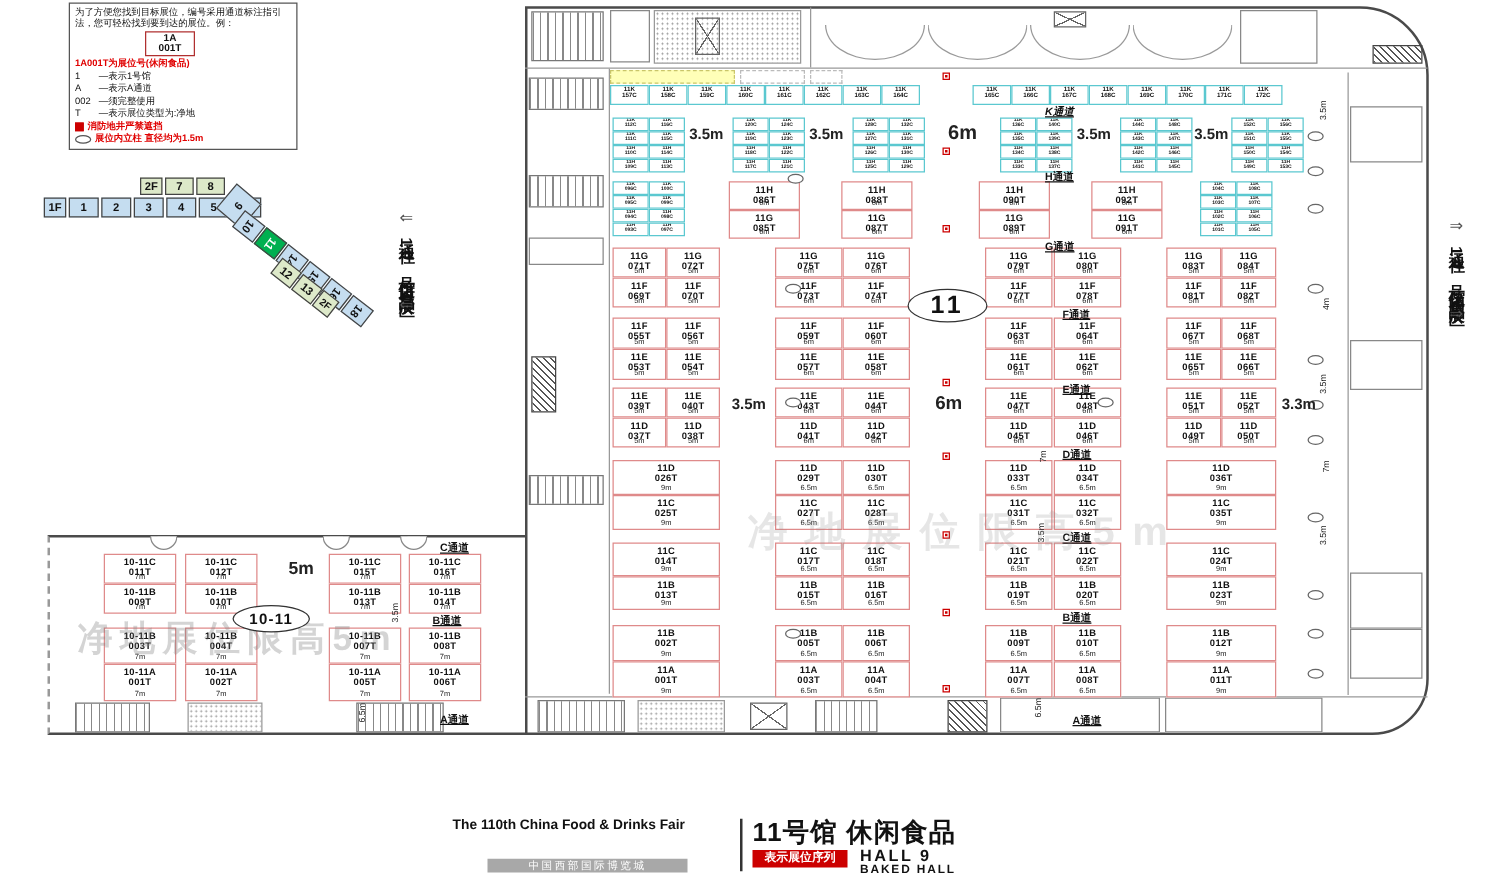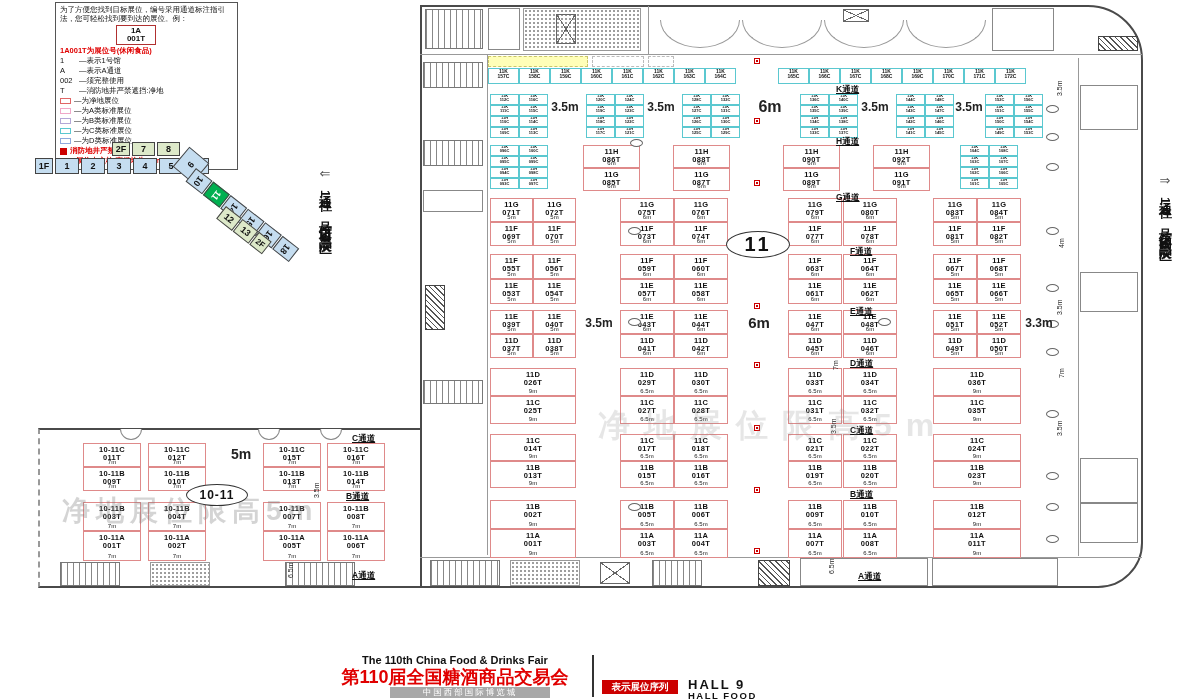--- a/index.html
+++ b/index.html
@@ -1370,21 +1370,21 @@
         </div>
         <div class="bd">7m</div>
       </div>
       <div class="rb" style="left: 327px; top: 531px; width: 58px; height: 30px;">
         <div class="num">
           <div class="ln">10-11A</div>
           <div class="ln">006T</div>
         </div>
         <div class="bd">7m</div>
       </div>
-      <div class="aisle" style="left: 836px; top: 84px;">K通道</div>
+      <div class="aisle" style="left: 836px; top: 84px; font-style: italic;">K通道</div>
       <div class="aisle" style="left: 836px; top: 136px;">H通道</div>
       <div class="aisle" style="left: 836px; top: 192px;">G通道</div>
       <div class="aisle" style="left: 850px; top: 246px;">F通道</div>
       <div class="aisle" style="left: 850px; top: 306px;">E通道</div>
       <div class="aisle" style="left: 850px; top: 358px;">D通道</div>
       <div class="aisle" style="left: 850px; top: 425px;">C通道</div>
       <div class="aisle" style="left: 850px; top: 489px;">B通道</div>
       <div class="aisle" style="left: 858px; top: 571px;">A通道</div>
       <div class="aisle" style="left: 352px; top: 433px;">C通道</div>
       <div class="aisle" style="left: 346px; top: 491px;">B通道</div>
@@ -1453,43 +1453,21 @@
         <div class="lrow">
           <span class="lk">A</span>
           <span>—表示A通道</span>
         </div>
         <div class="lrow">
           <span class="lk">002</span>
           <span>—须完整使用</span>
         </div>
         <div class="lrow">
           <span class="lk">T</span>
-          <span>—消防地井严禁遮挡:净地</span>
-        </div>
-      </div>
-    <div id="lg-swatches">
-        <div class="lrow">
-          <span class="swb" style="border-color: rgb(224, 102, 102);"></span>
-          <span>—为净地展位</span>
-        </div>
-        <div class="lrow">
-          <span class="swb" style="border-color: rgb(240, 168, 200);"></span>
-          <span>—为A类标准展位</span>
-        </div>
-        <div class="lrow">
-          <span class="swb" style="border-color: rgb(180, 167, 214);"></span>
-          <span>—为B类标准展位</span>
-        </div>
-        <div class="lrow">
-          <span class="swb" style="border-color: rgb(91, 200, 208);"></span>
-          <span>—为C类标准展位</span>
-        </div>
-        <div class="lrow">
-          <span class="swb" style="border-color: rgb(143, 170, 220);"></span>
-          <span>—为D类标准展位</span>
+          <span>—表示展位类型为:净地</span>
         </div>
       </div>
     <div class="lrow">
       <span class="fmi"></span>
       <span class="red" style="font-weight:bold;">消防地井严禁遮挡</span>
     </div>
     <div class="lrow">
       <span class="pli"></span>
       <span class="red" style="font-weight:bold;">展位内立柱 直径均为1.5m</span>
     </div>
@@ -1570,20 +1548,20 @@
     <span class="ar">⇐</span>
   </div>
   <div class="sidelabel" style="left:1156px;top:175px;">
     <span class="ar">⇒</span>
     <span class="txt">通往14号馆休闲食品展区</span>
     <span class="ar">⇒</span>
   </div>
 
   <div id="footer">
     <div class="fen">The 110th China Food &amp; Drinks Fair</div>
-    <div class="fcn">第110届全国糖酒商品交易会</div>
     <div class="fvenue">中国西部国际博览城</div>
     <div class="fdiv"></div>
+    <div class="fhall">11号馆 休闲食品</div>
     <div class="fbadge">表示展位序列</div>
     <div class="fhen">HALL 9</div>
-    <div class="fsub">HALL FOOD</div>
+    <div class="fsub">BAKED HALL</div>
   </div>
 </div>
 
 </body></html>

